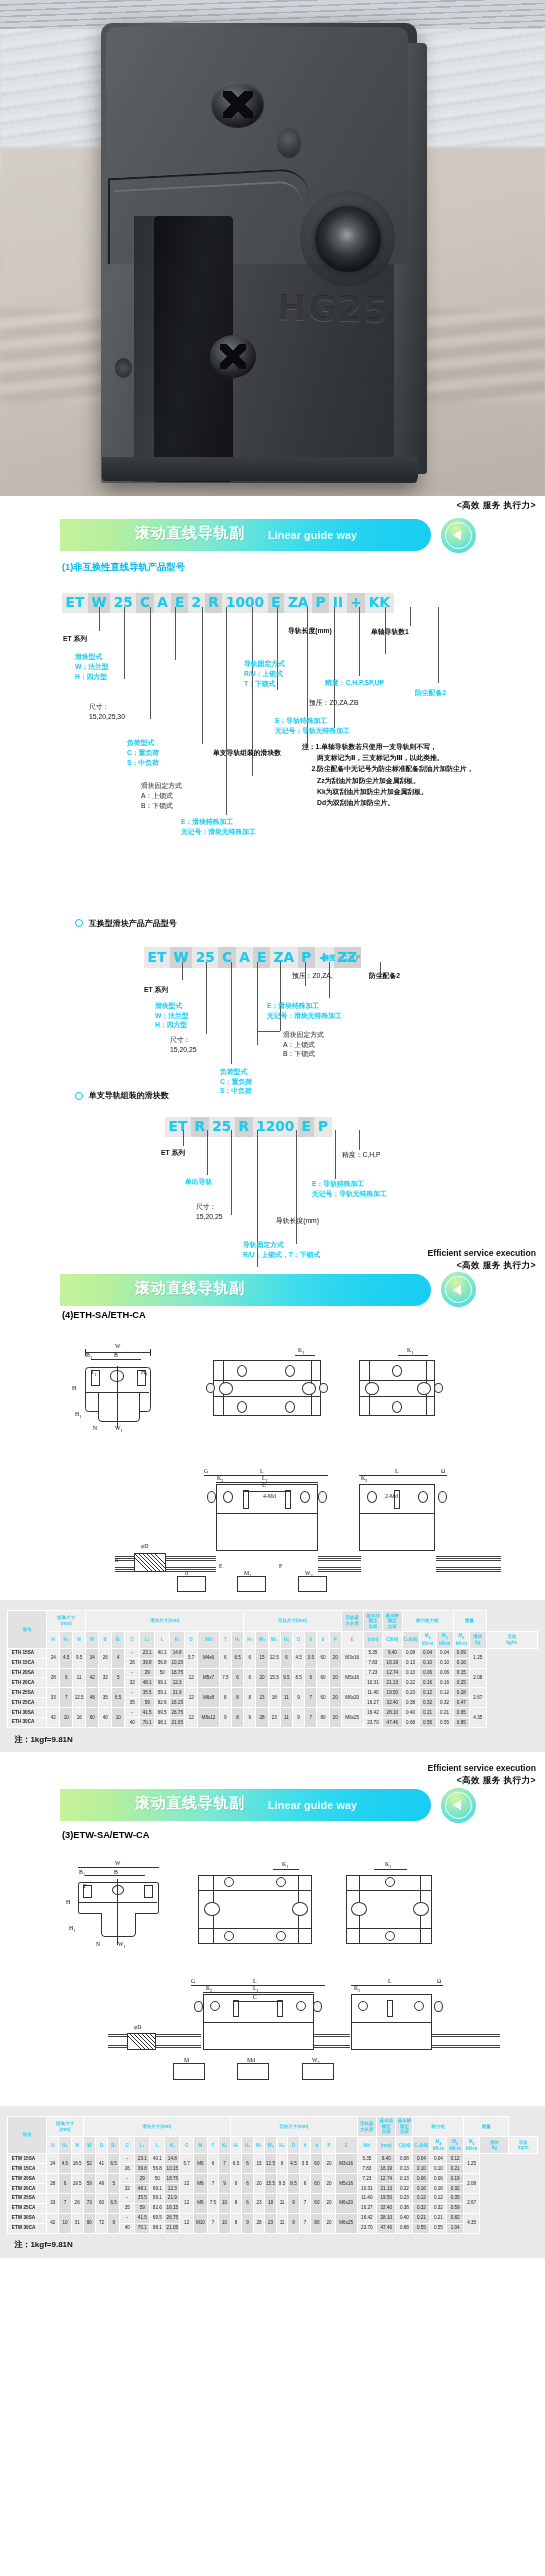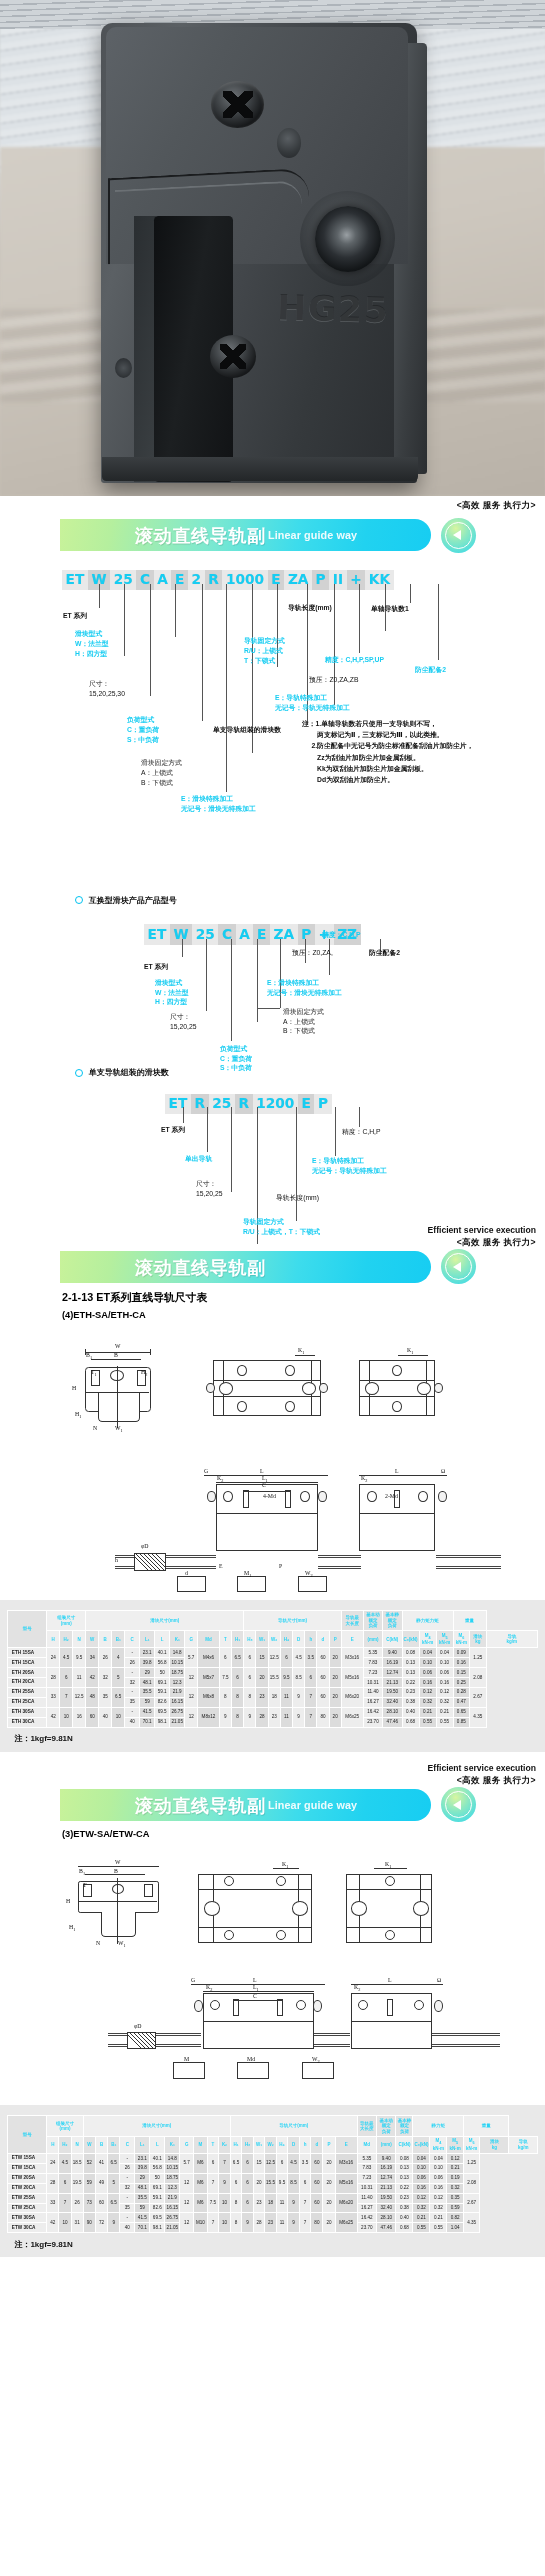--- a/index.html
+++ b/index.html
@@ -134,21 +134,21 @@
 
   
   .banner-row { position:relative; width:546px; height:32px; margin-top:4.3px; }
   .banner-pill {
     position:absolute; left:60px; top:0; width:371px; height:32px;
     border-radius:0 16px 16px 0;
     background:linear-gradient(100deg,#c8f29a 0%,#b5ef9e 14%,#7ee9cf 40%,#3ddcec 64%,#21d2f0 82%,#17cdf2 100%);
   }
   .banner-cn {
     position:absolute; left:75px; top:5px;
-    font-size:18px; font-weight:bold; color:#ffffff;
+    font-size:15px; font-weight:bold; color:#ffffff;
     letter-spacing:0.7px;
     text-shadow:0.7px 0.7px 0.7px rgba(0,0,0,0.13);
   }
   .banner-en {
     position:absolute; left:208px; top:10px;
     font-size:10.8px; font-weight:bold; color:#ffffff; opacity:0.92; letter-spacing:0.1px;
   }
   .banner-badge {
     position:absolute; left:441px; top:-1.4px; width:35px; height:35px; border-radius:50%;
     background:radial-gradient(circle at 42% 30%,#d8f5a0 0%,#8fe9c0 38%,#2dd7ef 100%);
@@ -261,20 +261,21 @@
       <div class="banner-cn">滚动直线导轨副</div>
       <div class="banner-en">Linear guide way</div>
     </div>
     <div class="banner-badge">
       <div class="ring">
           <div class="tri"></div>
         </div>
     </div>
   </div>
 
+  <div class="sect-title">(1)非互换性直线导轨产品型号</div>
 
   <div style="position:relative; height:338px;">
 
     <div class="code-strip" style="position:absolute; left:62px; top:10px;">
       <span class="code-cell g0">ET</span>
       <span class="code-cell g1">W</span>
       <span class="code-cell g0">25</span>
       <span class="code-cell g1">C</span>
       <span class="code-cell g0">A</span>
       <span class="code-cell g1">E</span>
@@ -438,21 +439,20 @@
     <div class="banner-pill">
       <div class="banner-cn">滚动直线导轨副</div>
     </div>
     <div class="banner-badge">
       <div class="ring">
           <div class="tri"></div>
         </div>
     </div>
   </div>
 
-  <div style="font-size:10.8px; font-weight:bold; margin:8.6px 0 0 62px;">2-1-13 ET系列直线导轨尺寸表</div>
   <div style="font-size:9.3px; font-weight:bold; margin:4.3px 0 0 62px;">(4)ETH-SA/ETH-CA</div>
 
   <div class="draw-area" style="height:280px;">
 
     <div class="dwg" style="left:85px; top:47px; width:66px; height:45px; border-radius:3.6px;"></div>
     <div class="dwg thin" style="left:91px; top:50px; width:8.6px; height:16px;"></div>
     <div class="dwg thin" style="left:137px; top:50px; width:8.6px; height:16px;"></div>
     <div class="circ" style="left:110px; top:50px; width:14.4px; height:11.5px;"></div>
     <div class="dline" style="left:86px; top:72px; width:63px; height:0.7px;"></div>
     <div class="dwg thin" style="left:98px; top:73px; width:42px; height:29px; border-radius:0 0 4.3px 4.3px; border-top:none;"></div>

